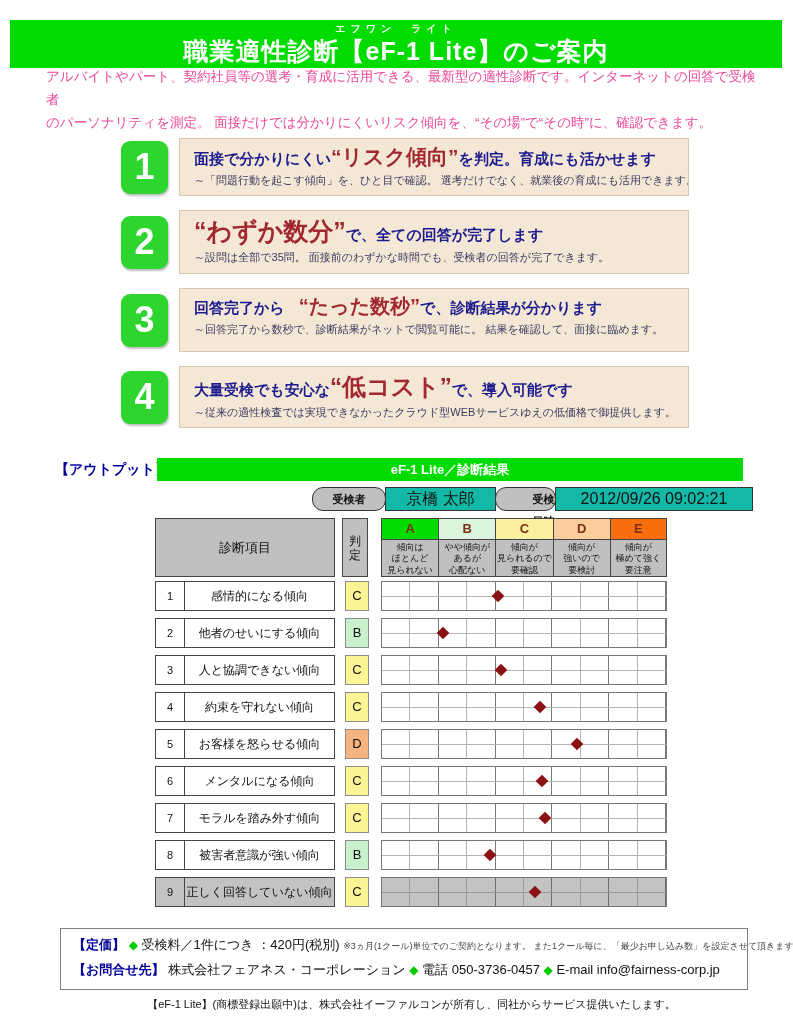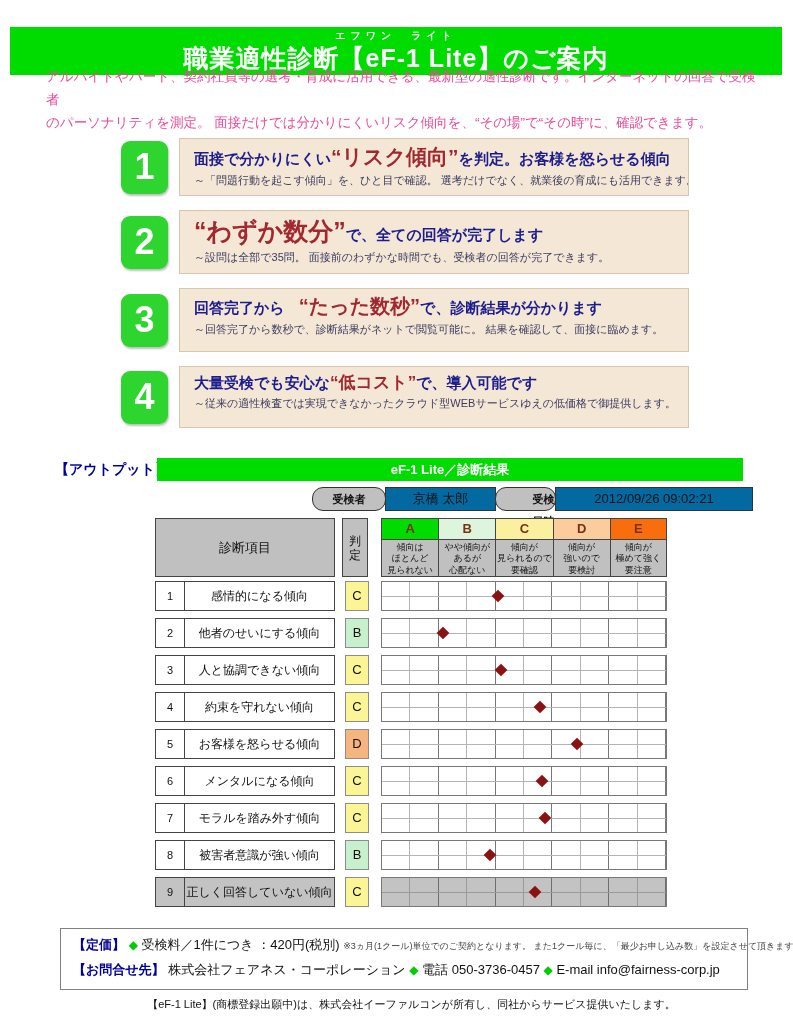--- a/index.html
+++ b/index.html
@@ -1,47 +1,47 @@
 <!DOCTYPE html>
 <html lang="ja"><head>
 <meta charset="utf-8">
 <style>
   * { margin:0; padding:0; box-sizing:border-box; }
   html,body { background:#ffffff; }
   body { font-family:"Liberation Sans","DejaVu Sans",sans-serif; }
   .page { position:relative; width:793px; height:1020px; background:#fff; overflow:hidden; margin:0 auto; }
 
   
-  .banner { position:absolute; left:10px; top:27px; width:772px; height:48px; background:#00DB00; text-align:center; color:#fff; }
+  .banner { position:absolute; left:10px; top:20px; width:772px; height:48px; background:#00DB00; text-align:center; color:#fff; }
   .banner .furigana { font-size:10px; font-weight:bold; letter-spacing:5px; padding-top:2px; }
   .banner .title { font-size:25px; font-weight:bold; line-height:1.25; letter-spacing:1px; }
 
   
   .intro { position:absolute; left:46px; top:66px; width:716px; font-size:13.5px; color:#ec4899; line-height:1.7; }
 
   
   .fwrap { position:absolute; left:121px; width:568px; display:flex; align-items:center; }
   .fwrap:nth-of-type(1) { top:138px; height:58px; }
   .fwrap:nth-of-type(2) { top:210px; height:64px; }
   .fwrap:nth-of-type(3) { top:288px; height:64px; }
   .fwrap:nth-of-type(4) { top:366px; height:62px; }
   .numbox { flex:0 0 47px; height:53px; background:#2ED52E; border-radius:9px; color:#fff; font-size:36px; font-weight:bold; text-align:center; line-height:51px; box-shadow:1px 2px 2px rgba(0,0,0,0.25); }
   .cbox { flex:1; margin-left:11px; height:100%; background:#F4E7D5; border:1px solid #D8C7AC; padding:4px 14px 2px 14px; overflow:hidden; }
   .fmain { color:#1C1C8E; font-size:15px; font-weight:bold; white-space:nowrap; }
   .fmain .seg-red { color:#A12830; font-size:21px; }
   .fwrap:nth-of-type(2) .fmain .seg-red { font-size:25px; }
   .fwrap:nth-of-type(3) .fmain .seg-red { font-size:20px;margin-left:14px; }
-  .fwrap:nth-of-type(4) .fmain .seg-red { font-size:17px; }
+  .fwrap:nth-of-type(4) .fmain .seg-red { font-size:24px; }
   .fsub { color:#3B3B60; font-size:11px; margin-top:2px; white-space:nowrap; }
 
   
   .out-label { position:absolute; left:55px; top:461px; color:#00009B; font-size:14px; font-weight:bold; }
   .out-bar { position:absolute; left:157px; top:458px; width:586px; height:23px; background:#00DB00; color:#fff; font-size:13px; font-weight:bold; text-align:center; line-height:23px; }
   .info-row { position:absolute; left:312px; top:487px; display:flex; height:24px; }
-  .info-cell { border:1px solid #333; height:24px; font-size:13px; text-align:center; line-height:22px; background:#0369a1; color:#111; }
+  .info-cell { border:1px solid #333; height:24px; font-size:16px; text-align:center; line-height:22px; background:#14b8a6; color:#111; }
   .info-cell + .info-cell { margin-left:-1px; }
   .info-cell.glabel { background:#C0C0C0; font-size:11px; font-weight:bold;border-radius:11px; }
   .ic1 { width:74px; } .ic2 { width:111px; } .ic3 { width:61px;padding-left:36px; } .ic4 { width:198px; }
 
   
   .th-items { position:absolute; left:155px; top:518px; width:180px; height:59px; background:#C0C0C0; border:1px solid #444; font-size:13px; color:#111; display:flex; align-items:center; justify-content:center; }
   .th-judge { position:absolute; left:342px; top:518px; width:26px; height:59px; background:#C0C0C0; border:1px solid #444; font-size:12px; color:#111; display:flex; flex-direction:column; align-items:center; justify-content:center; line-height:14px; }
   .grade-cols { position:absolute; left:381px; top:518px; width:286px; height:59px; display:flex; }
   .gcol { width:57.2px; display:flex; flex-direction:column; }
   .gcol .gletter { height:22px; border:1px solid #444; border-right:none; text-align:center; font-size:13px; font-weight:bold; color:#7B3018; line-height:20px; }
@@ -86,21 +86,21 @@
 
   <div class="intro">
     <div>アルバイトやパート、契約社員等の選考・育成に活用できる、最新型の適性診断です。インターネットの回答で受検者</div>
     <div>のパーソナリティを測定。 面接だけでは分かりにくいリスク傾向を、“その場”で“その時”に、確認できます。</div>
   </div>
 
   <div id="features">
       <div class="fwrap">
         <div class="numbox">1</div>
         <div class="cbox">
-          <div class="fmain"><span class="seg-blue">面接で分かりにくい</span><span class="seg-red">“リスク傾向”</span><span class="seg-blue">を判定。お客様を怒らせる傾向</span></div>
+          <div class="fmain"><span class="seg-blue">面接で分かりにくい</span><span class="seg-red">“リスク傾向”</span><span class="seg-blue">を判定。育成にも活かせます</span></div>
           <div class="fsub">～「問題行動を起こす傾向」を、ひと目で確認。 選考だけでなく、就業後の育成にも活用できます。</div>
         </div>
       </div>
       <div class="fwrap">
         <div class="numbox">2</div>
         <div class="cbox">
           <div class="fmain"><span class="seg-red">“わずか数分”</span><span class="seg-blue">で、全ての回答が完了します</span></div>
           <div class="fsub">～設問は全部で35問。 面接前のわずかな時間でも、受検者の回答が完了できます。</div>
         </div>
       </div>

